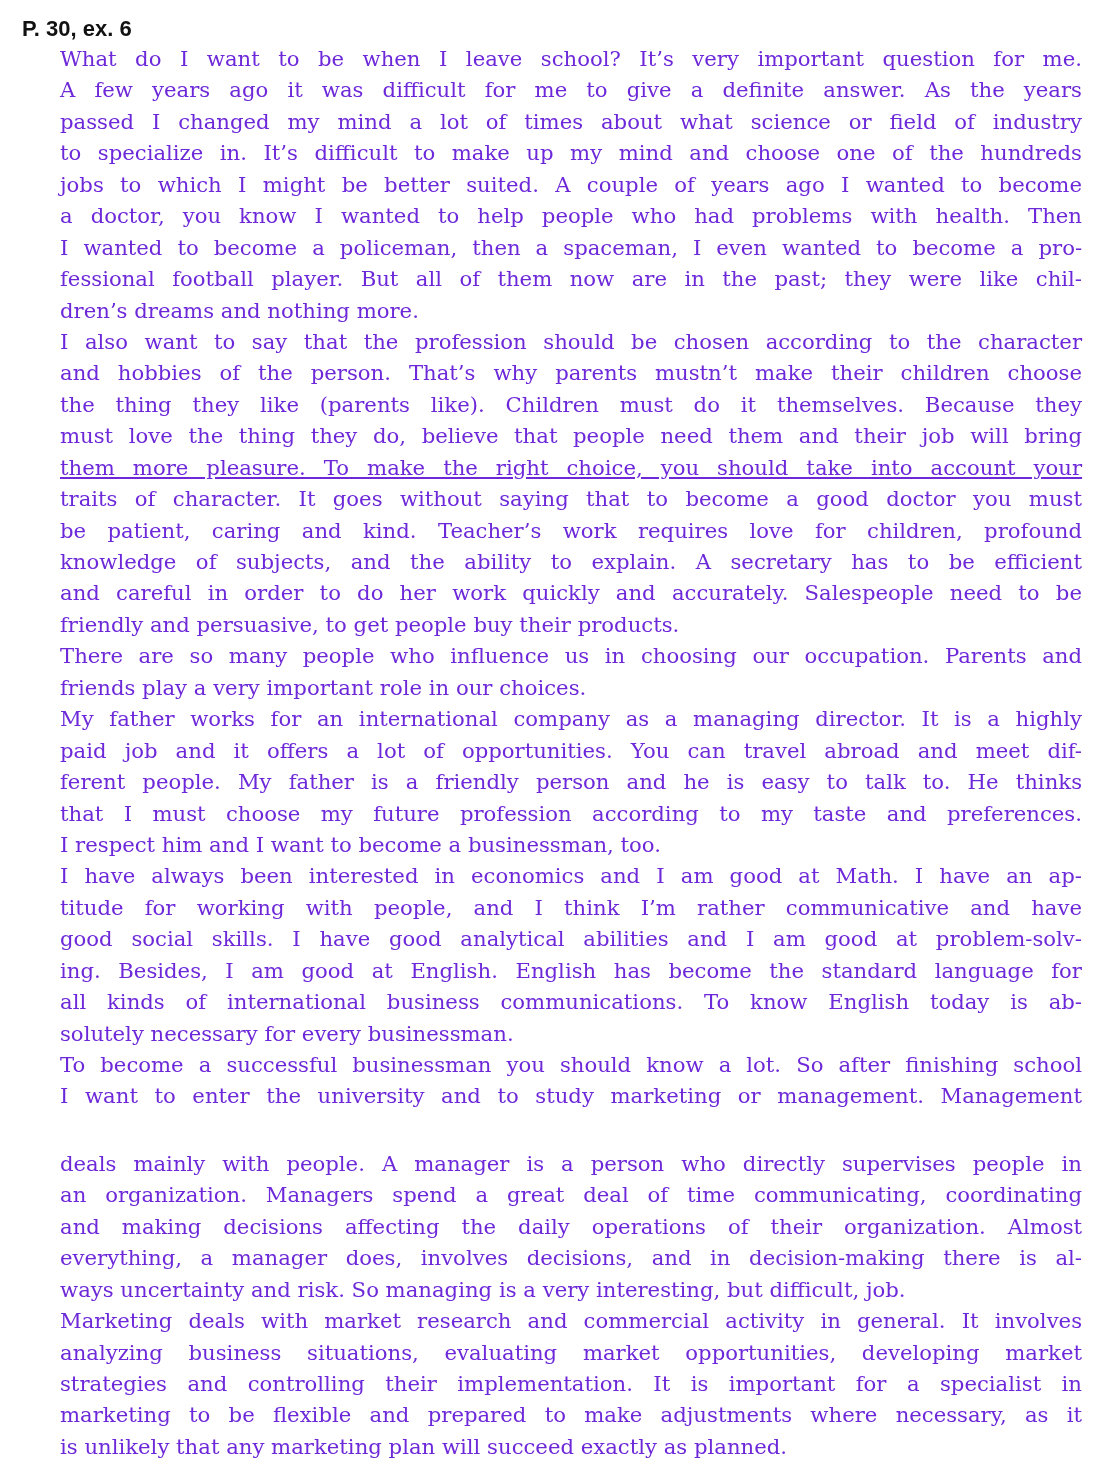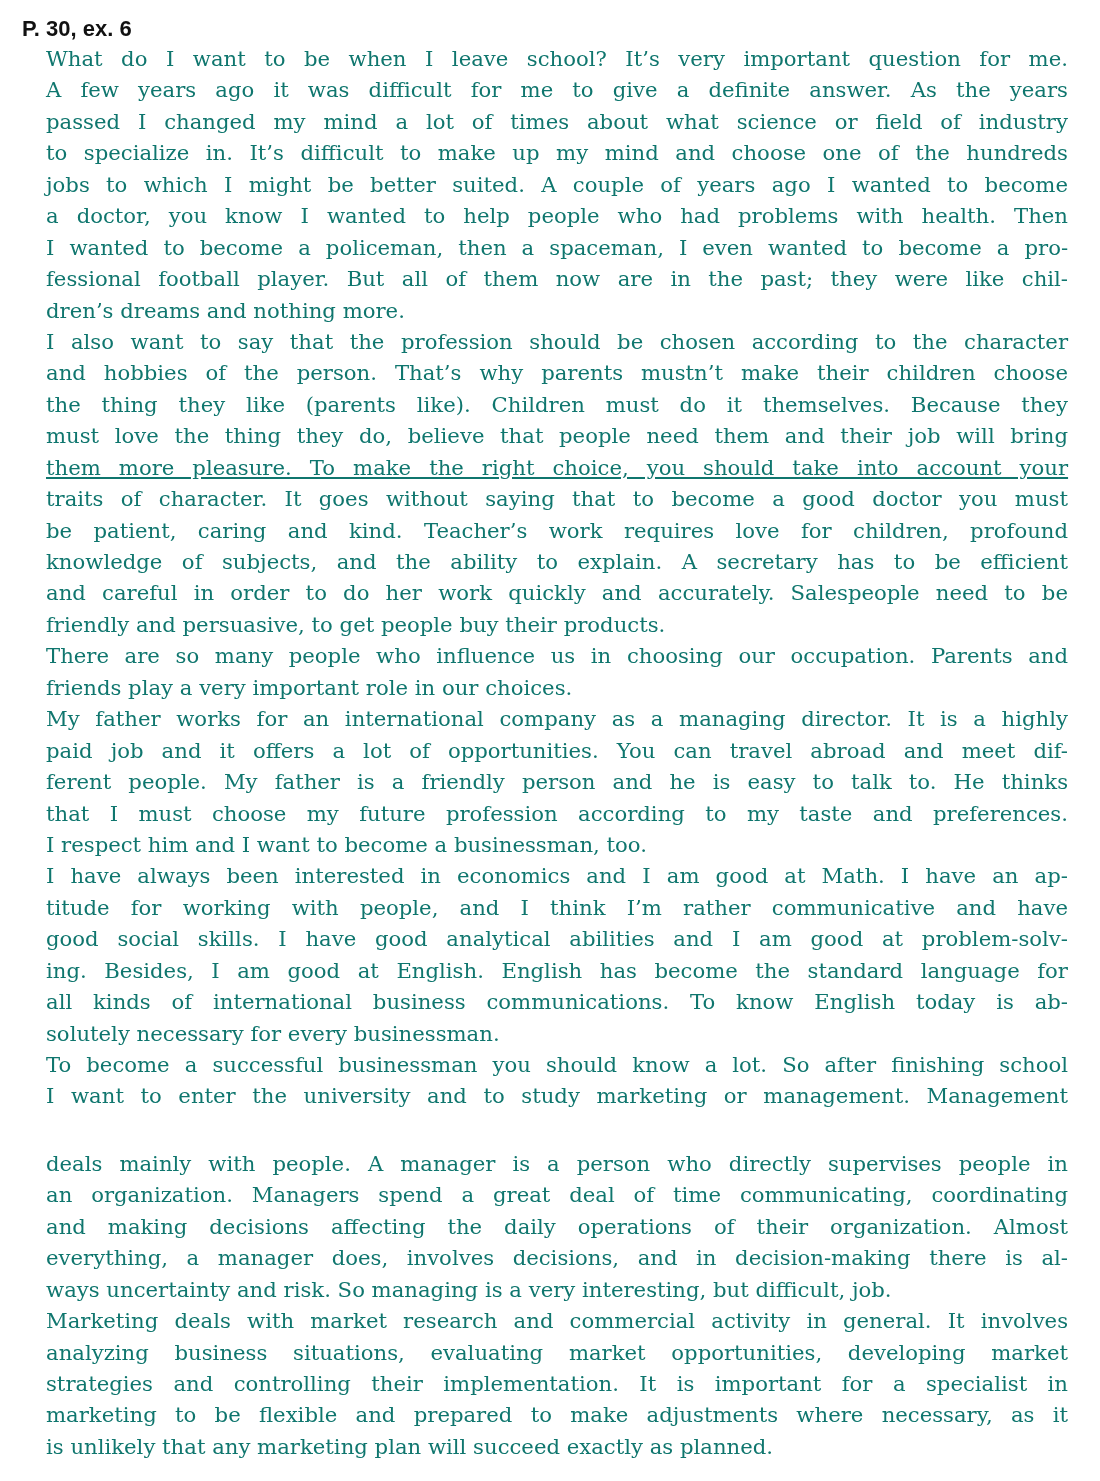--- a/index.html
+++ b/index.html
@@ -27,27 +27,27 @@
     top: 16px;
     margin: 0;
     font-family: "Liberation Sans", "DejaVu Sans", sans-serif;
     font-weight: bold;
     font-size: 22px;
     line-height: 26px;
     color: #111111;
   }
   .essay {
     position: absolute;
-    left: 46px;
+    left: 60px;
     top: 43px;
     width: 1022px;
     font-family: "DejaVu Serif", "Liberation Serif", serif;
     font-size: 21.2px;
     line-height: 31.45px;
-    color: #0f766e;
+    color: #6d28d9;
   }
   .essay .line {
     display: block;
     white-space: nowrap;
     text-align: justify;
     text-align-last: justify;
     height: 31.45px;
     overflow: visible;
   }
   .essay .line.last {

